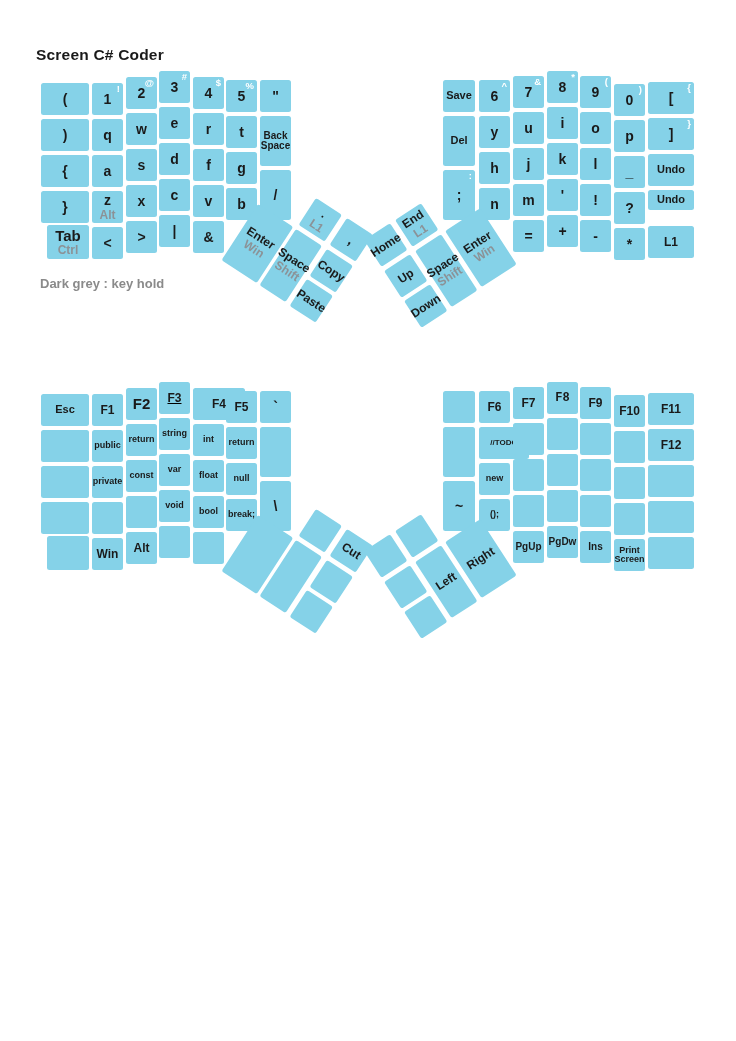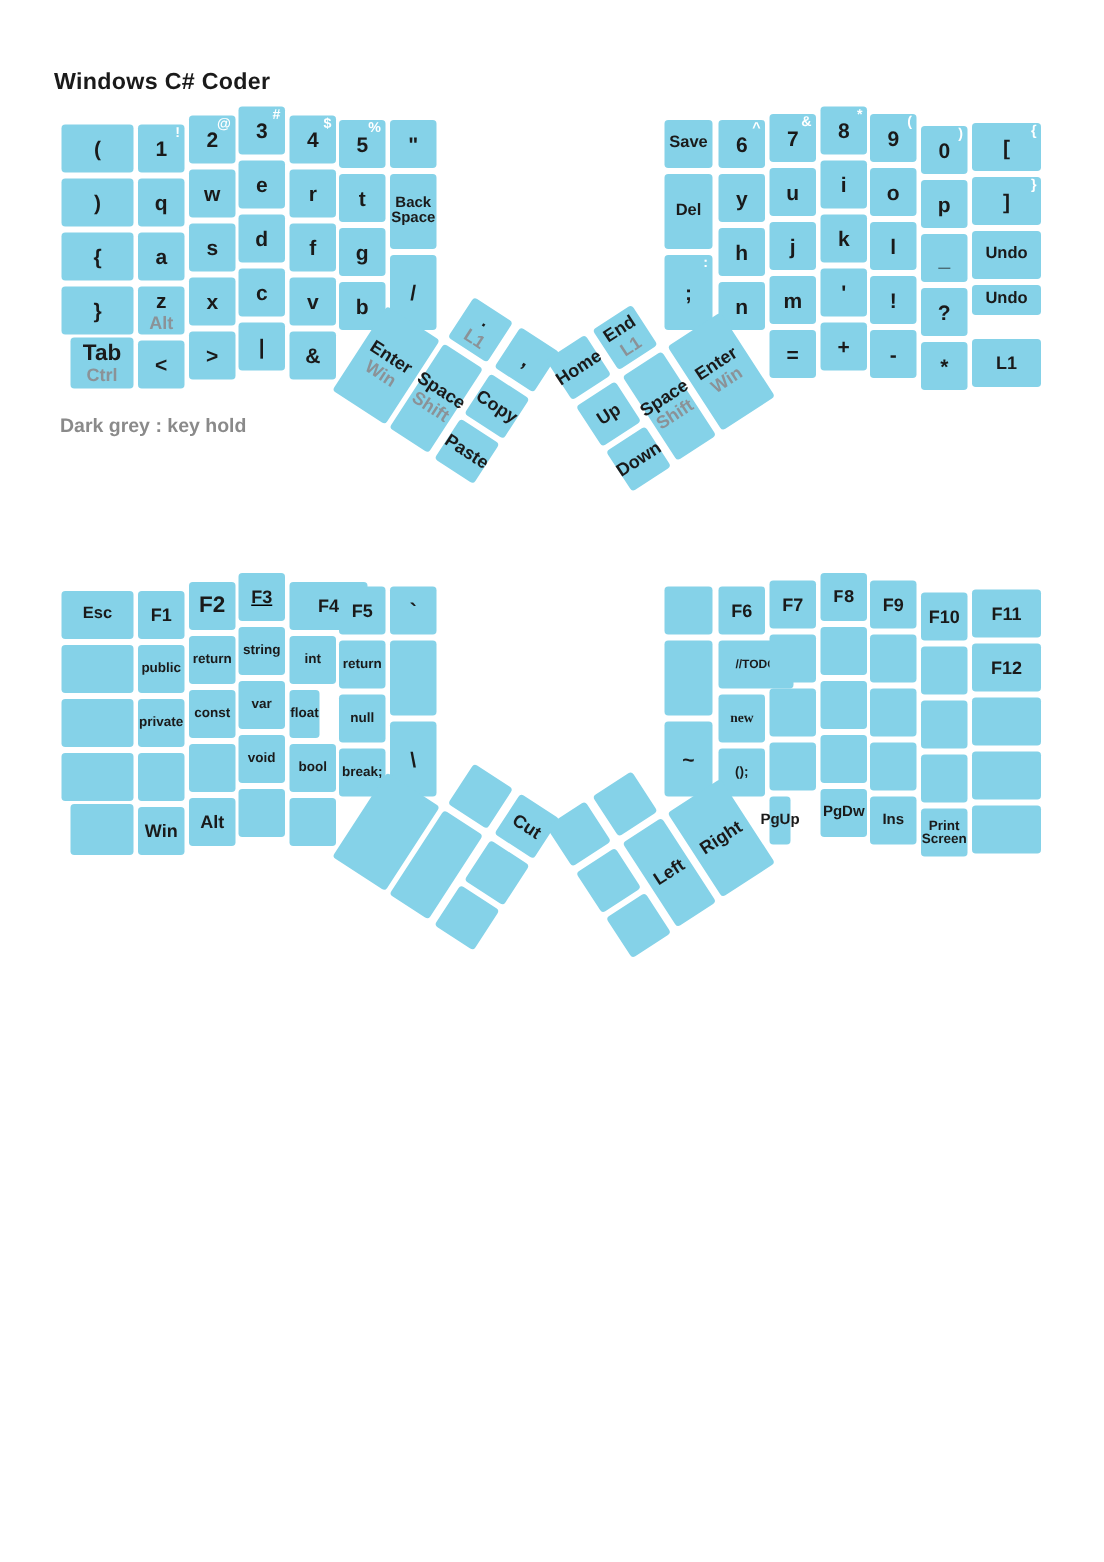--- a/index.html
+++ b/index.html
@@ -15,21 +15,21 @@
     transform-origin:top left;box-sizing:border-box;
   }
   .key .tap{color:#1a1a1a;line-height:1.05;text-align:center;white-space:pre-line;}
   .key .hold{color:#8b9297;font-size:12px;line-height:1.0;text-align:center;margin-top:1px;}
   .key .shift{position:absolute;top:1px;right:3px;color:#ffffff;font-size:9.5px;line-height:1;}
 </style>
 </head>
 <body>
 
 <div id="canvas">
-  <div class="title" style="left:36px;top:46px;">Windows C# Coder</div>
+  <div class="title" style="left:36px;top:46px;">Screen C# Coder</div>
   <div class="note" style="left:40px;top:276px;">Dark grey : key hold</div>
   <div id="board">
       <div class="key" style="left: 41px; top: 83px; width: 48px; height: 32px;">
         <span class="tap" style="font-size: 14px;">(</span>
       </div>
       <div class="key" style="left: 41px; top: 119px; width: 48px; height: 32px;">
         <span class="tap" style="font-size: 14px;">)</span>
       </div>
       <div class="key" style="left: 41px; top: 155px; width: 48px; height: 32px;">
         <span class="tap" style="font-size: 14px;">{</span>
@@ -320,21 +320,21 @@
       <div class="key" style="left: 159px; top: 490px; width: 31px; height: 32px;">
         <span class="tap" style="font-size: 9px;">void</span>
       </div>
       <div class="key" style="left: 159px; top: 526px; width: 31px; height: 32px;"></div>
       <div class="key" style="left: 193px; top: 388px; width: 52px; height: 32px;">
         <span class="tap" style="font-size: 12px;">F4</span>
       </div>
       <div class="key" style="left: 193px; top: 424px; width: 31px; height: 32px;">
         <span class="tap" style="font-size: 9px;">int</span>
       </div>
-      <div class="key" style="left: 193px; top: 460px; width: 20px; height: 32px;">
+      <div class="key" style="left: 193px; top: 460px; width: 31px; height: 32px;">
         <span class="tap" style="font-size: 9px;">float</span>
       </div>
       <div class="key" style="left: 193px; top: 496px; width: 31px; height: 32px;">
         <span class="tap" style="font-size: 9px;">bool</span>
       </div>
       <div class="key" style="left: 193px; top: 532px; width: 31px; height: 32px;"></div>
       <div class="key" style="left: 226px; top: 391px; width: 31px; height: 32px;">
         <span class="tap" style="font-size: 12px;">F5</span>
       </div>
       <div class="key" style="left: 226px; top: 427px; width: 31px; height: 32px;">
@@ -358,32 +358,32 @@
       <div class="key" style="left: 443px; top: 481px; width: 32px; height: 50px;">
         <span class="tap" style="font-size: 14px;">~</span>
       </div>
       <div class="key" style="left: 479px; top: 391px; width: 31px; height: 32px;">
         <span class="tap" style="font-size: 12px;">F6</span>
       </div>
       <div class="key" style="left: 479px; top: 427px; width: 50px; height: 32px;">
         <span class="tap" style="font-size: 8px;">//TODO</span>
       </div>
       <div class="key" style="left: 479px; top: 463px; width: 31px; height: 32px;">
-        <span class="tap" style="font-size: 9px; font-family: Liberation Serif, serif;">new</span>
+        <span class="tap" style="font-size: 9px;">new</span>
       </div>
       <div class="key" style="left: 479px; top: 499px; width: 31px; height: 32px;">
         <span class="tap" style="font-size: 9px;">();</span>
       </div>
       <div class="key" style="left: 513px; top: 387px; width: 31px; height: 32px;">
         <span class="tap" style="font-size: 12px;">F7</span>
       </div>
       <div class="key" style="left: 513px; top: 423px; width: 31px; height: 32px;"></div>
       <div class="key" style="left: 513px; top: 459px; width: 31px; height: 32px;"></div>
       <div class="key" style="left: 513px; top: 495px; width: 31px; height: 32px;"></div>
-      <div class="key" style="left: 513px; top: 531px; width: 14px; height: 32px;">
+      <div class="key" style="left: 513px; top: 531px; width: 31px; height: 32px;">
         <span class="tap" style="font-size: 10px;">PgUp</span>
       </div>
       <div class="key" style="left: 547px; top: 382px; width: 31px; height: 32px;">
         <span class="tap" style="font-size: 12px; font-family: Liberation Mono, monospace;">F8</span>
       </div>
       <div class="key" style="left: 547px; top: 418px; width: 31px; height: 32px;"></div>
       <div class="key" style="left: 547px; top: 454px; width: 31px; height: 32px;"></div>
       <div class="key" style="left: 547px; top: 490px; width: 31px; height: 32px;"></div>
       <div class="key" style="left: 547px; top: 526px; width: 31px; height: 32px;">
         <span class="tap" style="font-size: 10px;">PgDw</span>

